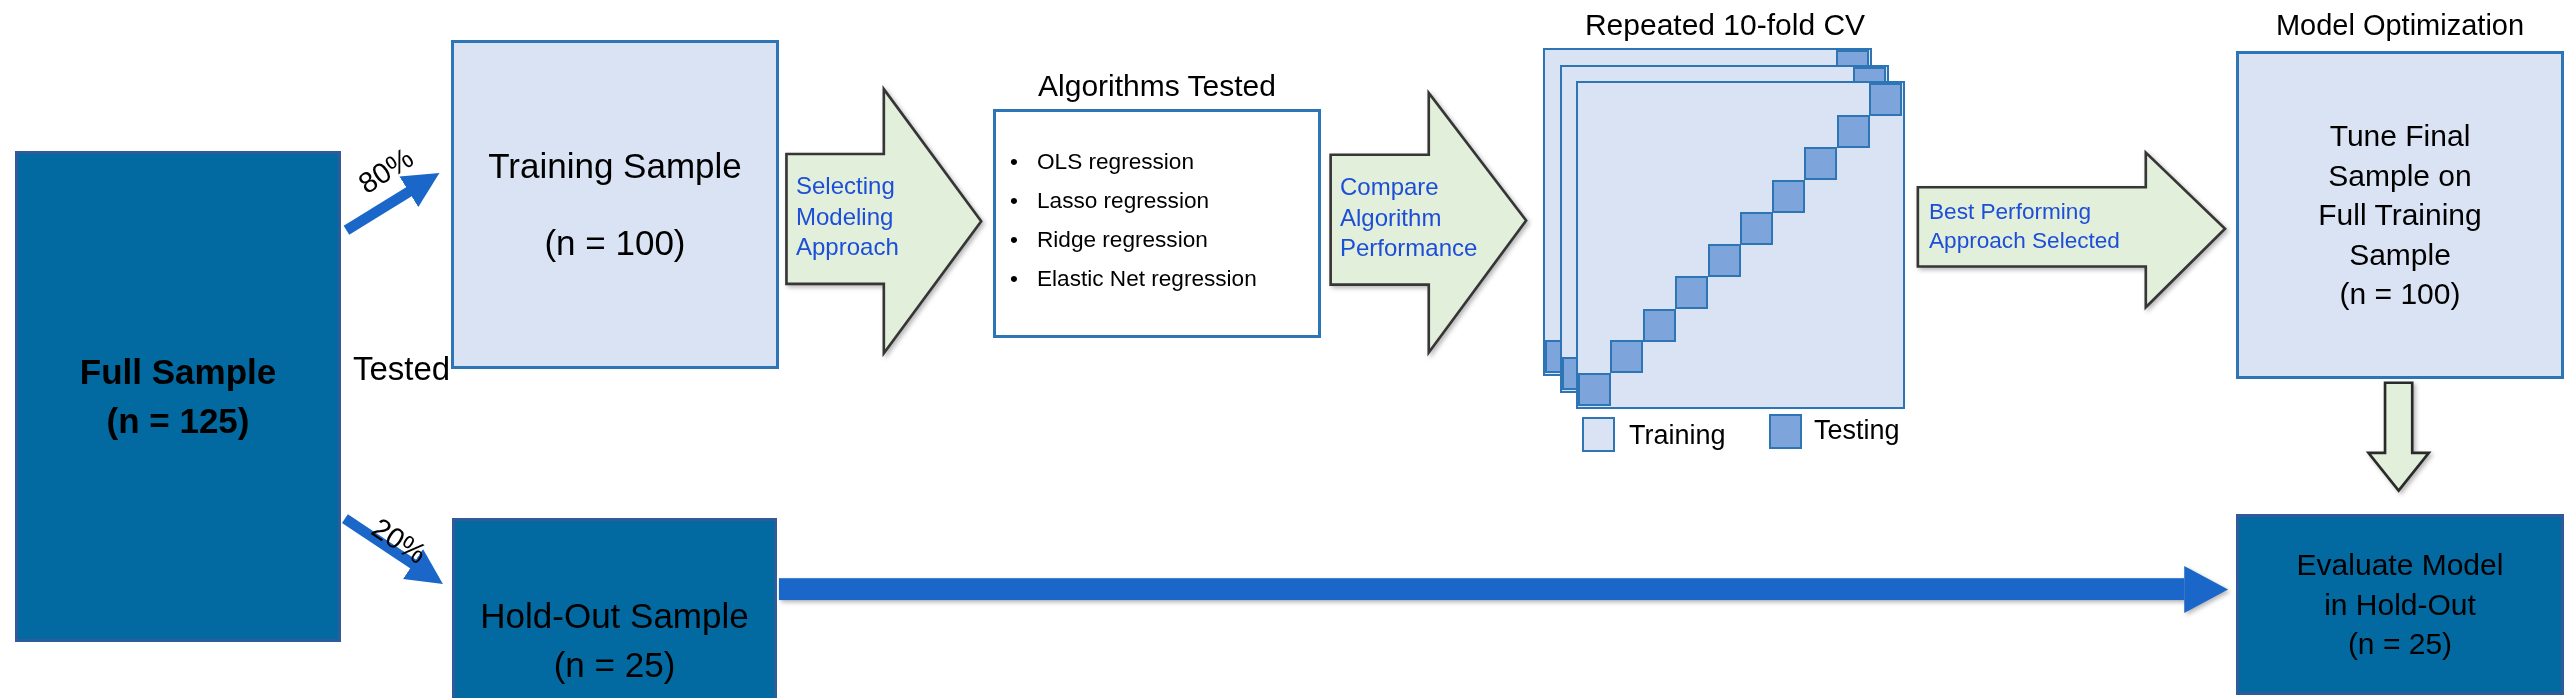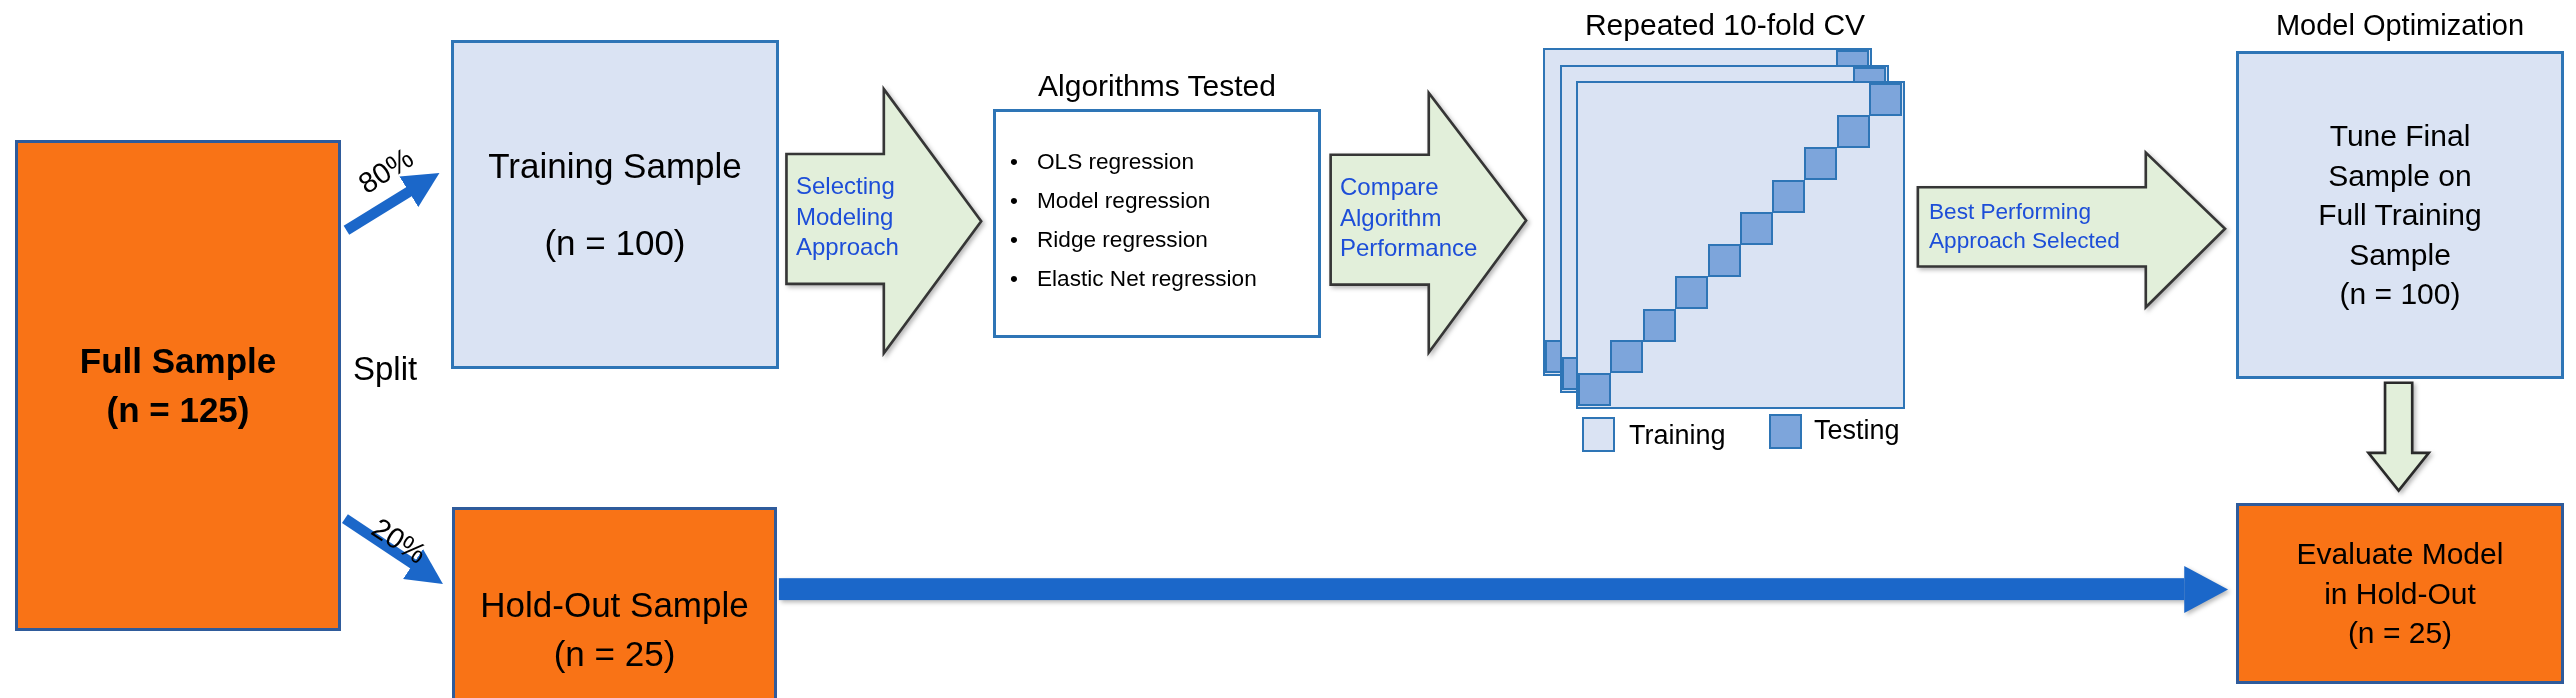--- a/index.html
+++ b/index.html
@@ -3,21 +3,21 @@
 <meta charset="utf-8">
 <style>
   html,body{margin:0;padding:0;background:#ffffff;}
   body{width:2576px;height:699px;position:relative;overflow:hidden;
        font-family:"Liberation Sans","DejaVu Sans",sans-serif;color:#000;}
   .abs{position:absolute;}
   svg.overlay{position:absolute;left:0;top:0;}
   
   .box{position:absolute;box-sizing:border-box;display:flex;flex-direction:column;
        align-items:center;justify-content:center;text-align:center;line-height:1.38;}
-  .box-medium{background:#f97316;border:3.8px solid #2F5B9B;}
+  .box-medium{background:#0369a1;border:3.8px solid #2F5B9B;margin-top:11px;}
   .box-light{background:#DAE3F3;border:3px solid #2E75B6;}
   .box-white{background:#ffffff;border:3px solid #2E75B6;}
   .t46{font-size:35px;}
   .t40{font-size:30px;}
   .bold{font-weight:bold;}
   .title{position:absolute;text-align:center;font-size:30px;white-space:nowrap;}
   
   .algo-list{position:absolute;margin:0;padding:0;list-style:none;}
   .algo-list li{font-size:22.6px;margin-bottom:13px;white-space:nowrap;}
   .algo-list li::before{content:"•";display:inline-block;width:27px;margin-left:6px;}
@@ -67,21 +67,21 @@
   </g>
 </svg>
 
 <div class="box box-medium t46 bold" style="left:15px;top:140px;width:326px;height:491px;">
   <div>Full Sample</div>
   <div>(n = 125)</div>
 </div>
 
 <div class="rot-label" style="left:386px;top:171px;transform:translate(-50%,-50%) rotate(-33deg);">80%</div>
 <div class="rot-label" style="left:399px;top:541px;transform:translate(-50%,-50%) rotate(33deg);">20%</div>
-<div class="abs" style="left:353px;top:350px;font-size:33px;">Split</div>
+<div class="abs" style="left:353px;top:350px;font-size:33px;">Tested</div>
 
 <div class="box box-light t46" style="left:451px;top:40px;width:328px;height:329px;gap:28px;">
   <div>Training Sample</div>
   <div>(n = 100)</div>
 </div>
 
 <div class="box box-medium t46" style="left:452px;top:507px;width:325px;height:245px;">
   <div>Hold-Out Sample</div>
   <div>(n = 25)</div>
 </div>
@@ -89,21 +89,21 @@
 <div class="garrow-label" style="left:796px;top:171px;">
   <div>Selecting</div>
   <div>Modeling</div>
   <div>Approach</div>
 </div>
 
 <div class="title" style="left:993px;top:69px;width:328px;">Algorithms Tested</div>
 <div class="box box-white" style="left:993px;top:109px;width:328px;height:229px;"></div>
 <ul class="algo-list" style="left:1004px;top:149px;">
   <li>OLS regression</li>
-  <li>Model regression</li>
+  <li>Lasso regression</li>
   <li>Ridge regression</li>
   <li>Elastic Net regression</li>
 </ul>
 
 <div class="garrow-label" style="left:1340px;top:172px;">
   <div>Compare</div>
   <div>Algorithm</div>
   <div>Performance</div>
 </div>
 

